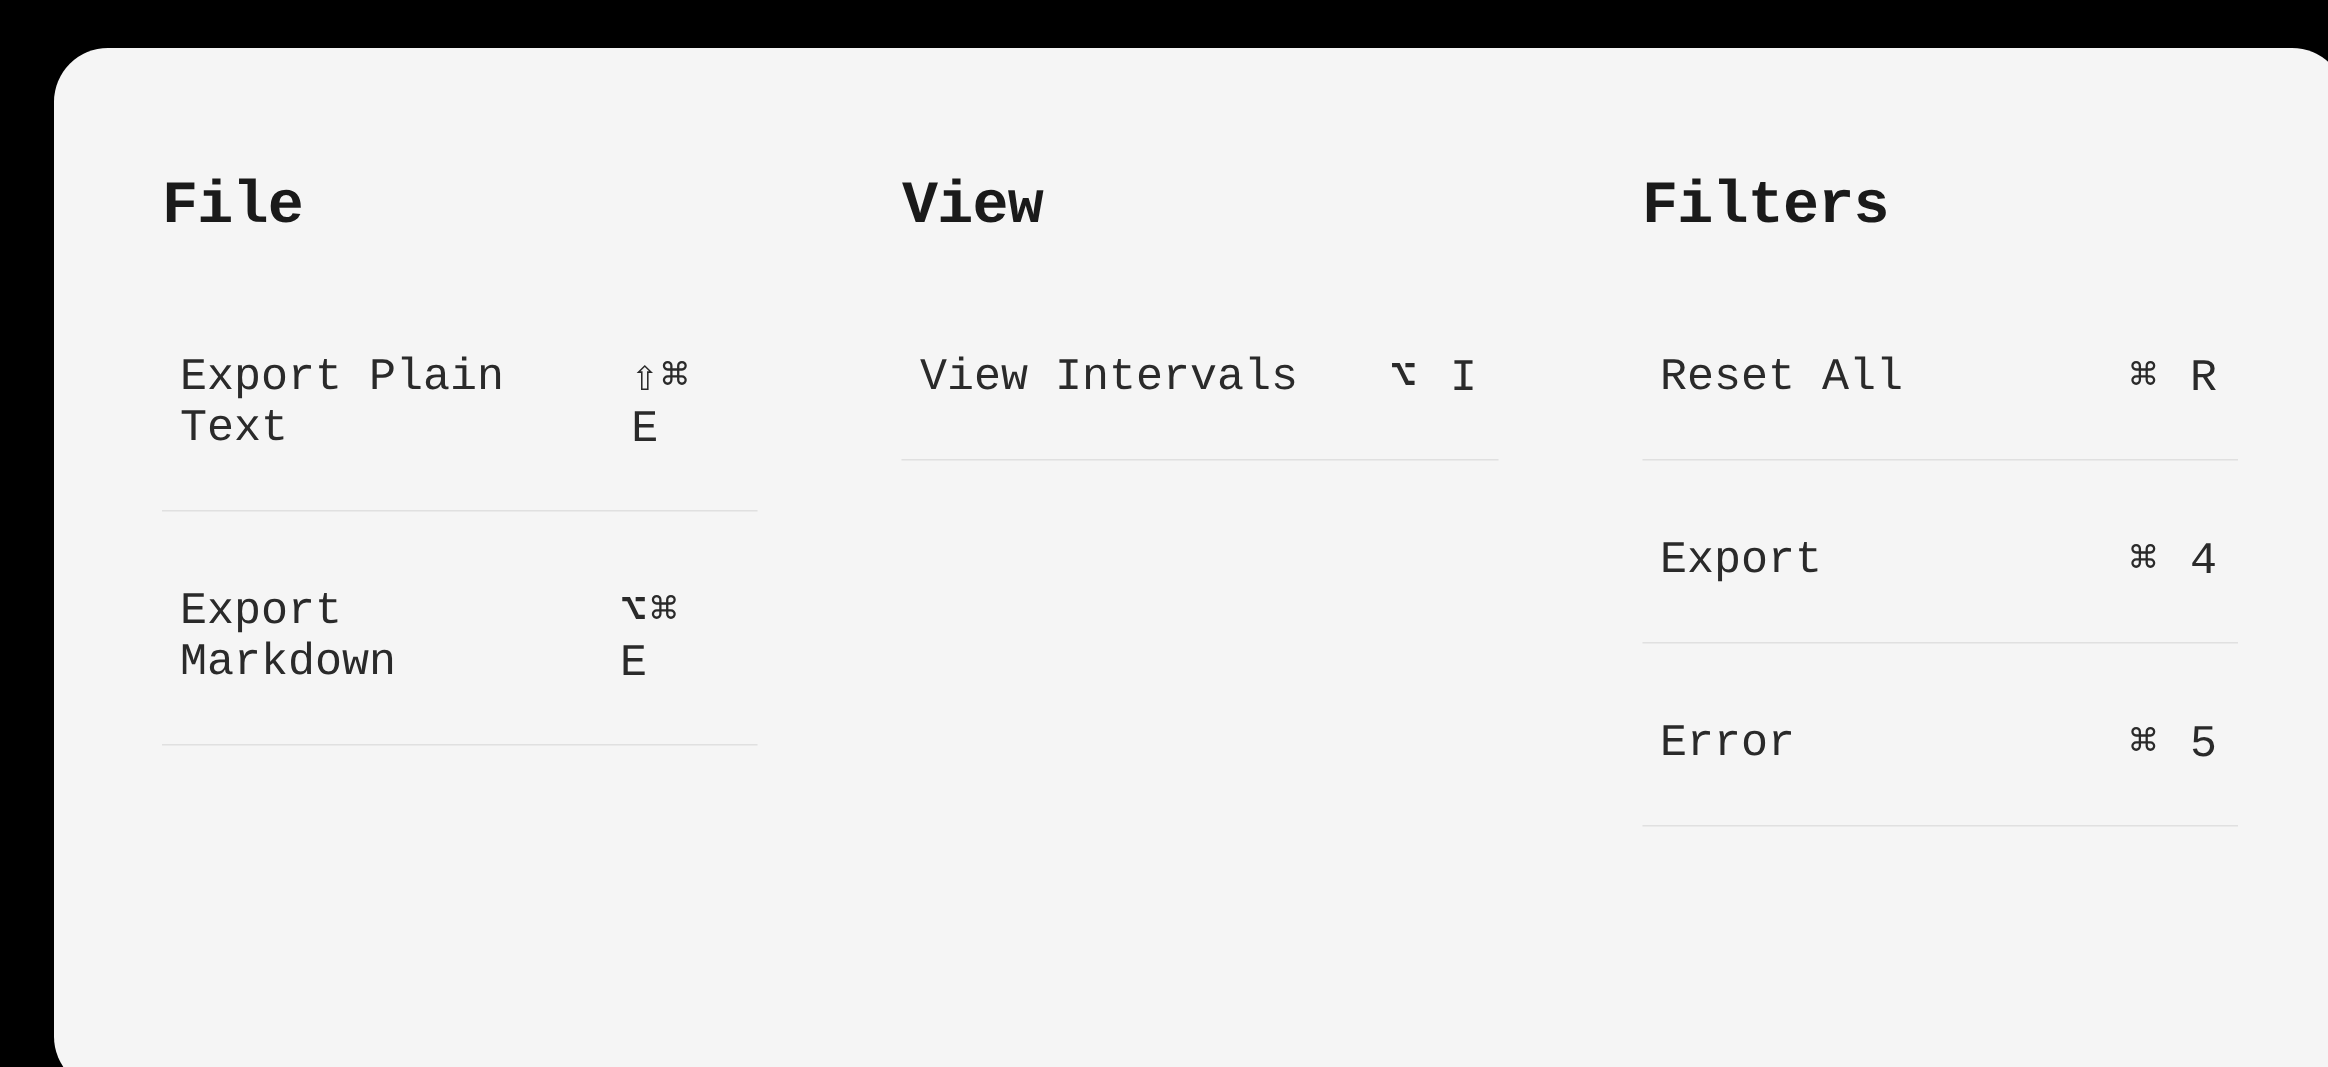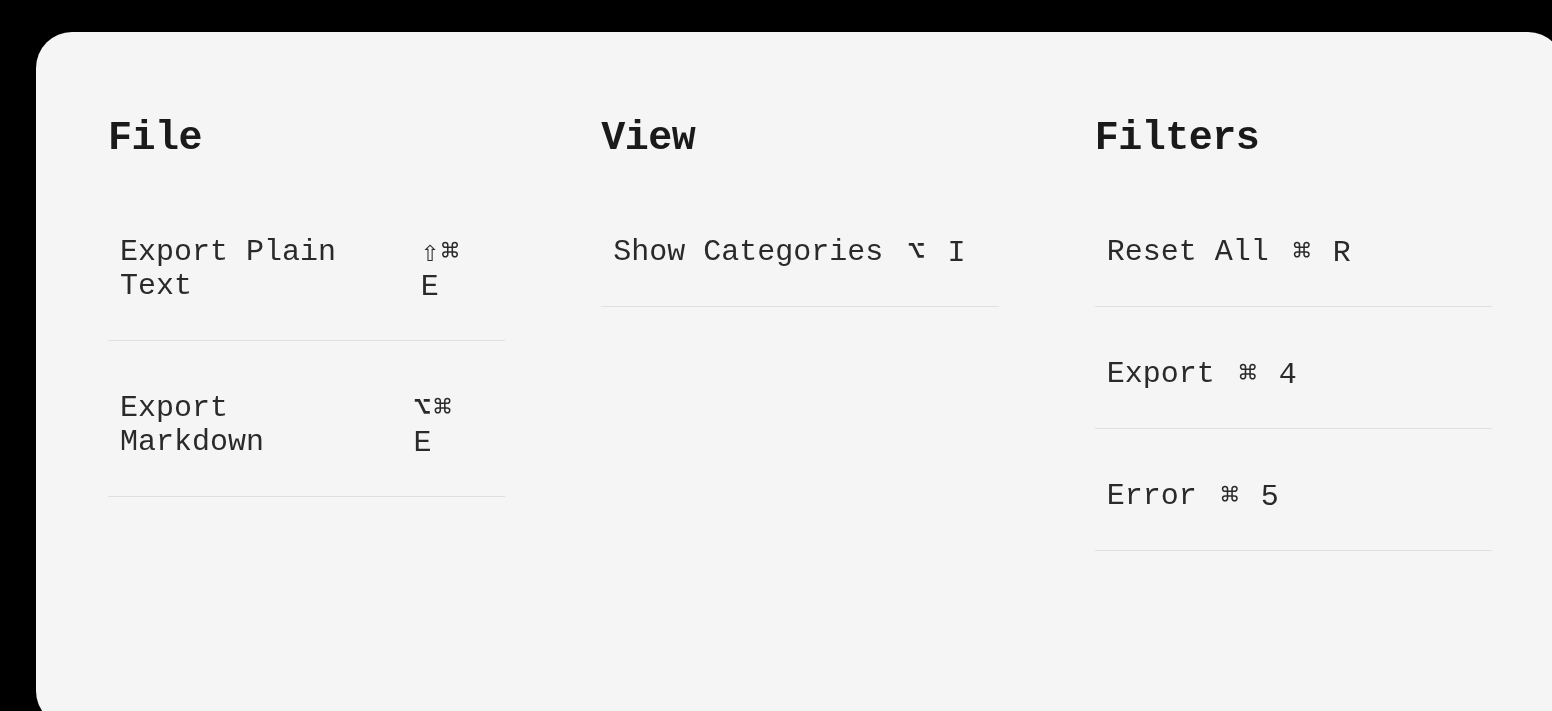--- a/index.html
+++ b/index.html
@@ -32,20 +32,21 @@
     }
     .section-title {
       font-size: 40px;
       font-weight: 700;
       color: #1a1a1a;
       margin-bottom: 36px;
       letter-spacing: -0.5px;
     }
     .item {
       display: flex;
+      justify-content: space-between;
       align-items: center;
       padding: 24px 0;
       border-bottom: 1px solid #e0e0e0;
       cursor: pointer;
     }
     .item-label {
       font-size: 30px;
       color: #2a2a2a;
       font-weight: 400;
     }
@@ -72,21 +73,21 @@
     </div>
     <div class="item">
       <span class="item-label">Export Markdown</span>
       <span class="shortcut">⌥⌘ E</span>
     </div>
   </div>
 
   <div class="column">
     <h2 class="section-title">View</h2>
     <div class="item">
-      <span class="item-label">Show Categories</span>
+      <span class="item-label">View Intervals</span>
       <span class="shortcut">⌥  I</span>
     </div>
   </div>
 
   <div class="column">
     <h2 class="section-title">Filters</h2>
     <div class="item">
       <span class="item-label">Reset All</span>
       <span class="shortcut">⌘ R</span>
     </div>

